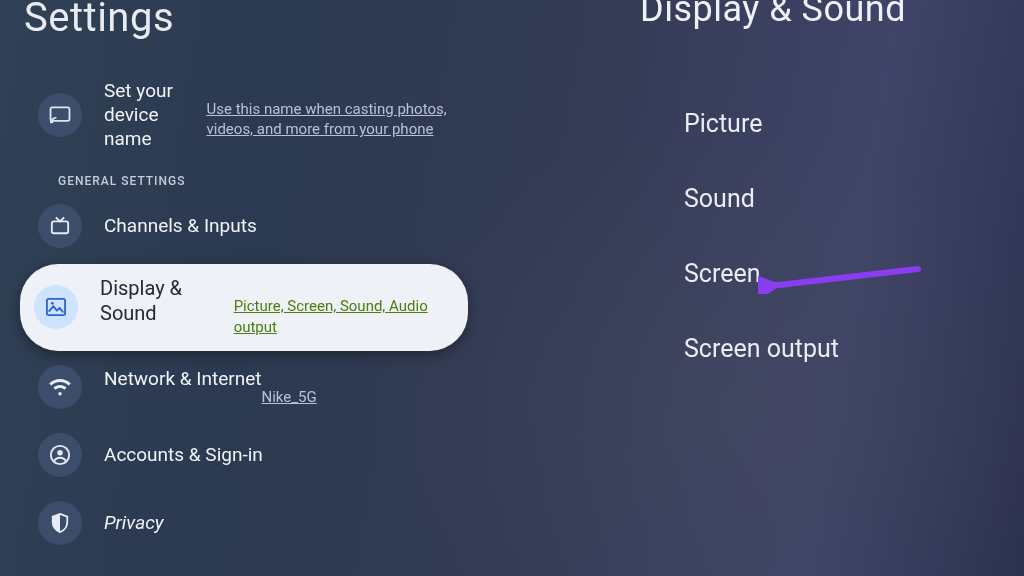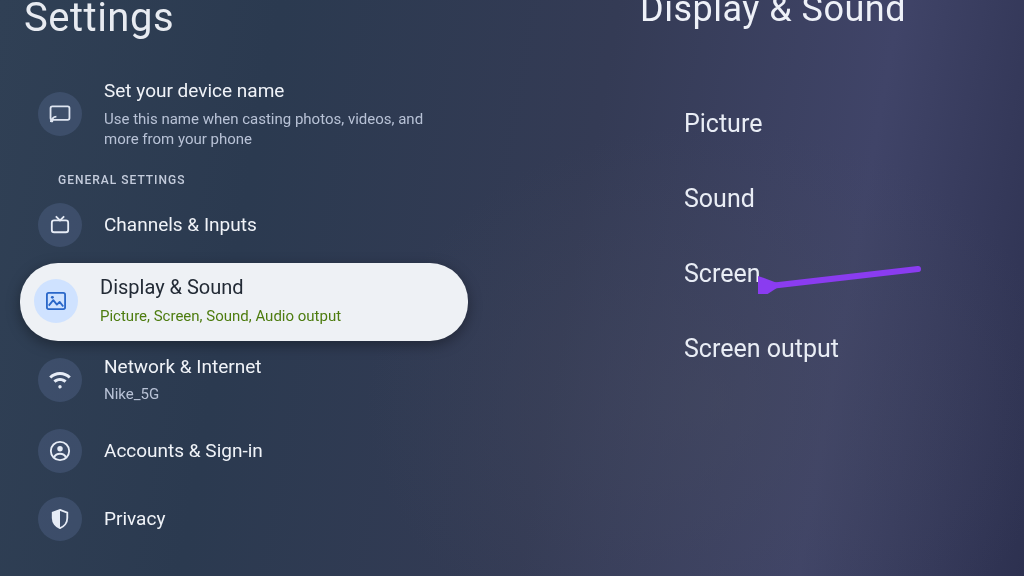--- a/index.html
+++ b/index.html
@@ -36,23 +36,23 @@
     margin-bottom: 6px;
   }
   .row .iconwrap {
     width: 44px; height: 44px;
     border-radius: 50%;
     background: rgba(90,110,150,0.35);
     display: flex; align-items: center; justify-content: center;
     margin-right: 22px;
     flex-shrink: 0;
   }
-  .row .texts { display: flex; flex-direction: column; }
+  .row .texts { display: flex; }
   .row .title { font-size: 19px; font-weight: 400; color: #f0f3f8; line-height: 1.25; }
-  .row .sub   { font-size: 15px; color: #b8c2d6; line-height: 1.35; margin-top: 6px; max-width: 330px; }
+  .row .sub   { font-size: 15px; color: #b8c2d6; line-height: 1.35; margin-top: 20px; max-width: 330px; text-decoration: underline; }
 
   .section-label {
     font-size: 12px;
     letter-spacing: 1px;
     color: #c4ccdc;
     margin: 14px 0 8px 34px;
     font-weight: 500;
   }
 
   .row.selected {
@@ -166,21 +166,21 @@
         <circle cx="12" cy="12" r="10" stroke="#e6ecf6" stroke-width="2"></circle>
         <circle cx="12" cy="9.5" r="3" fill="#e6ecf6"></circle>
         <path d="M5.5 19c1.2-2.6 3.7-4 6.5-4s5.3 1.4 6.5 4" stroke="#e6ecf6" stroke-width="2" fill="none"></path>
       </svg>
     </div>
     <div class="texts">
       <div class="title">Accounts &amp; Sign-in</div>
     </div>
   </div>
 
-  <div class="row" style="margin-top:2px;">
+  <div class="row" style="margin-top:2px;font-style:italic;">
     <div class="iconwrap">
       <svg width="20" height="22" viewBox="0 0 22 24" fill="none">
         <path d="M11 2l8 3v6c0 5-3.4 9.4-8 11C6.4 20.4 3 16 3 11V5l8-3z" stroke="#e6ecf6" stroke-width="2" fill="none"></path>
         <path d="M11 2v20C6.4 20.4 3 16 3 11V5l8-3z" fill="#e6ecf6"></path>
       </svg>
     </div>
     <div class="texts">
       <div class="title">Privacy</div>
     </div>
   </div>

